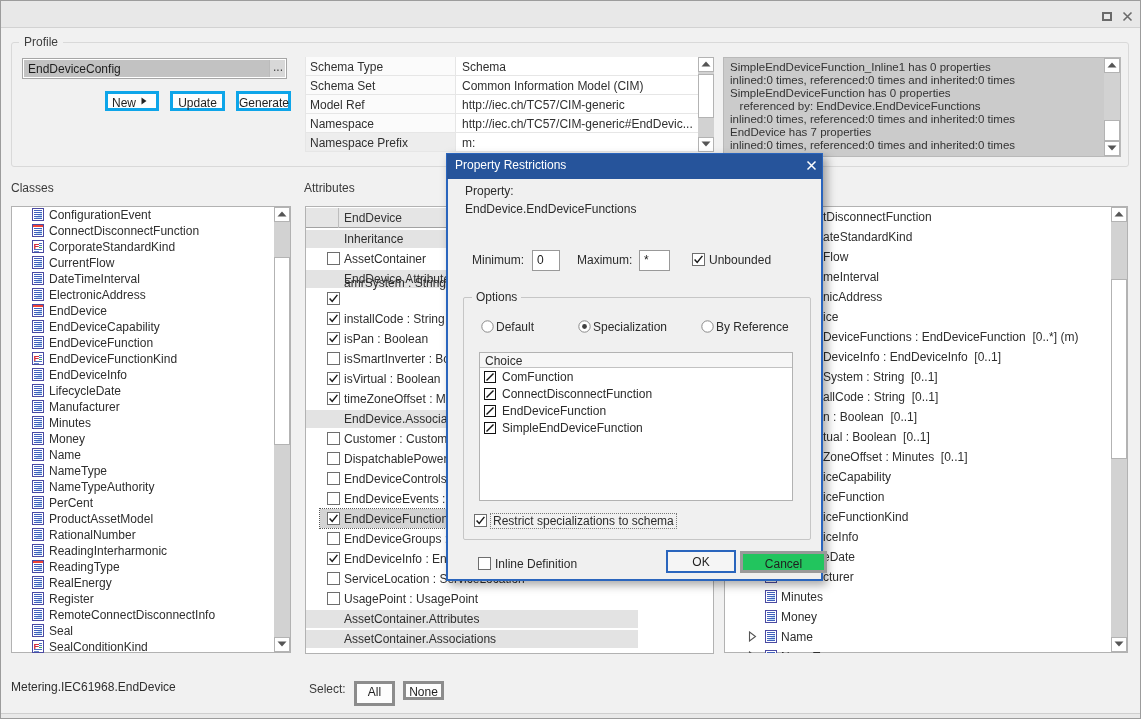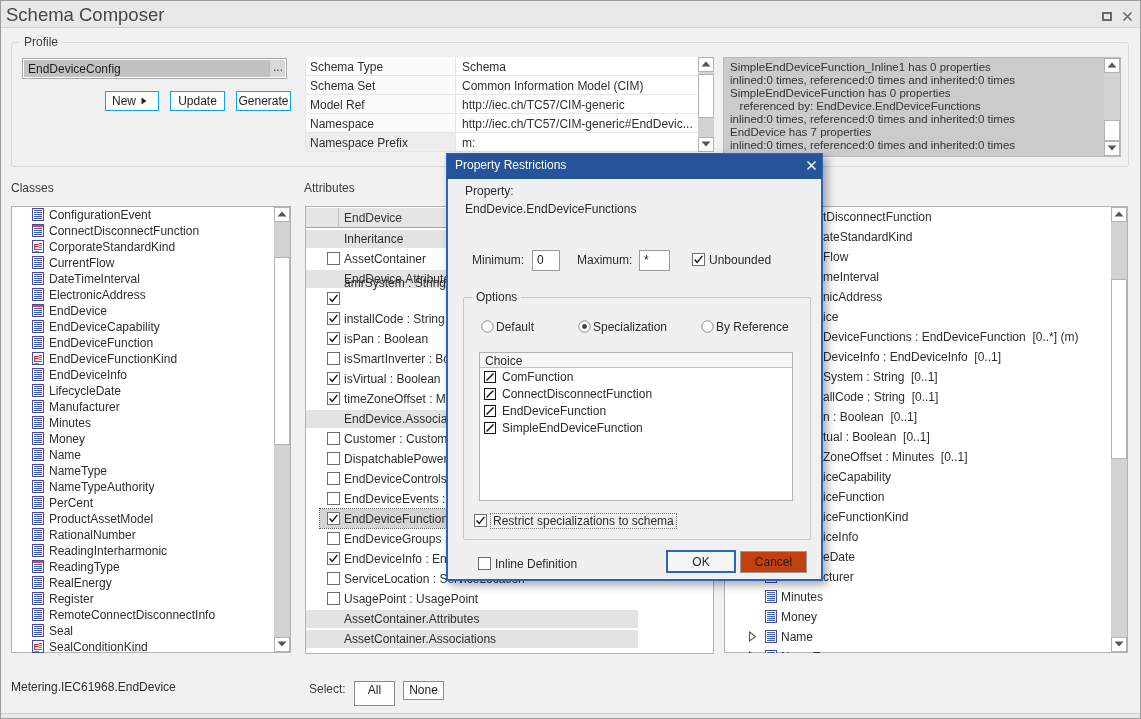--- a/index.html
+++ b/index.html
@@ -4,42 +4,41 @@
 html,body{width:1141px;height:719px;overflow:hidden;}
 body{font-family:"Liberation Sans",sans-serif;background:#f0f0f0;position:relative;}
 .abs{position:absolute;}
 #win{position:absolute;left:0;top:0;width:1141px;height:719px;background:#f1f1f1;
  box-shadow:inset 0 0 0 1px #9c9c9c;}
 #titlebar{position:absolute;left:1px;top:1px;width:1139px;height:27px;background:#e8e8e8;border-bottom:1px solid #d2d2d2;}
 #title{position:absolute;left:6px;top:4px;font-size:18.5px;color:#46464b;}
 .grpbox{position:absolute;border:1px solid #d9d9d9;border-radius:3px;}
 .grplabel{position:absolute;top:-8px;background:#f1f1f1;padding:0 5px;font-size:12px;color:#3e3e3e;height:14px;line-height:14px;}
 .lbl{position:absolute;font-size:12px;color:#3a3a3a;white-space:nowrap;height:14px;line-height:14px;}
-.btn{position:absolute;border:1px solid #0ea5e9;background:#fdfdfd;font-size:12px;color:#1f1f1f;text-align:center;}
+.btn{position:absolute;border:3px solid #0ea5e9;background:#fdfdfd;font-size:12px;color:#1f1f1f;text-align:center;}
 .listbox{position:absolute;background:#fff;border:1px solid #b2b2b2;overflow:hidden;}
 .li{position:absolute;font-size:12px;color:#2e2e2e;white-space:nowrap;height:14px;line-height:14px;}
 .grayband{position:absolute;background:#e3e3e3;}
 .sb{position:absolute;width:16px;background:#d2d2d2;}
 .sbtn{position:absolute;left:0;width:16px;height:15px;background:#fff;border:1px solid #b3b3b3;}
 .sthumb{position:absolute;left:0;width:16px;background:#fff;border:1px solid #b3b3b3;}
 .cell{position:absolute;font-size:12px;color:#303030;white-space:nowrap;height:14px;line-height:14px;}
 #infopanel{position:absolute;left:723px;top:57px;width:398px;height:100px;background:#cbcbcb;border:1px solid #b9b9b9;}
 #infopanel div{font-size:11.5px;color:#333;height:13px;line-height:13px;white-space:nowrap;position:absolute;left:6px;}
 #dlg{position:absolute;left:446px;top:153px;width:377px;height:428px;background:#f0f0f0;
  border:2px solid #2a65bd;box-shadow:4px 4px 9px rgba(0,0,0,0.35);}
 #dlgtitle{position:absolute;left:-1px;top:-1px;width:375px;height:25px;background:#26549b;}
 #dlgtitle span{position:absolute;left:8px;top:4px;font-size:12px;color:#fff;}
 .dlbl{position:absolute;font-size:12px;color:#2b2b2b;white-space:nowrap;height:14px;line-height:14px;}
 .dgrp{position:absolute;border:1px solid #c6c6c6;border-radius:2px;}
 .dgrp>span{position:absolute;top:-8px;left:8px;background:#f0f0f0;padding:0 4px;font-size:12px;color:#2b2b2b;height:14px;line-height:14px;}
 .edit{position:absolute;background:#fff;border:1px solid #999;font-size:12px;color:#222;padding-left:4px;line-height:19px;}
 </style></head><body>
 <div id="win">
 <div id="titlebar"></div>
-    <div id="title">Schema Composer</div>
 <div class="abs" style="left:1102px;top:12px;width:10px;height:9px;border:2px solid #6a6a6a"></div>
 <svg class="abs" style="left:1122px;top:11px" width="11" height="11" viewBox="0 0 11 11">
       <path d="M1.5 1.5 L9.5 9.5 M9.5 1.5 L1.5 9.5" stroke="#6a6a6a" stroke-width="1.6"></path>
     </svg>
 <div class="grpbox" style="left:11px;top:42px;width:1118px;height:125px"></div>
 <div class="grplabel" style="left:19px;top:35px">Profile</div>
 <div class="abs" style="left:22px;top:58px;width:265px;height:21px;border:1px solid #a6a6a6;background:#fff"></div>
 <div class="abs" style="left:24px;top:60px;width:245px;height:17px;background:#c2c2c2"></div>
 <div class="abs" style="left:269px;top:60px;width:16px;height:17px;background:#d8d8d8;border-left:1px solid #bbb"></div>
 <div class="lbl" style="left:28px;top:62px;color:#1d1d1d">EndDeviceConfig</div>
@@ -830,14 +829,14 @@
 <svg class="abs" style="left:26px;top:359px" width="13" height="13" viewBox="0 0 13 13">
         <rect x="0.5" y="0.5" width="12" height="12" fill="#fff" stroke="#6e6e6e"></rect>
         <path d="M2.6 6.4 L5.2 9.4 L10.4 2.9" stroke="#1a1a1a" stroke-width="1.5" fill="none"></path>
       </svg>
 <div class="dlbl" style="left:43px;top:359px;outline:1px dotted #777;padding:0 2px">Restrict specializations to schema</div>
 <svg class="abs" style="left:30px;top:402px" width="13" height="13" viewBox="0 0 13 13">
         <rect x="0.5" y="0.5" width="12" height="12" fill="#fff" stroke="#6e6e6e"></rect>
       </svg>
 <div class="dlbl" style="left:47px;top:402px">Inline Definition</div>
 <div class="btn" style="left:218px;top:395px;width:70px;height:23px;line-height:20px;border:2px solid #2a65bd;background:#f5f5f5">OK</div>
-<div class="btn" style="left:292px;top:396px;width:67px;height:22px;line-height:20px;border-color:#9a9a9a;background:#c2410c">Cancel</div>
+<div class="btn" style="left:292px;top:396px;width:87px;height:22px;line-height:20px;border-color:#9a9a9a;background:#22c55e">Cancel</div>
 </div>
 </div>
 </body></html>

